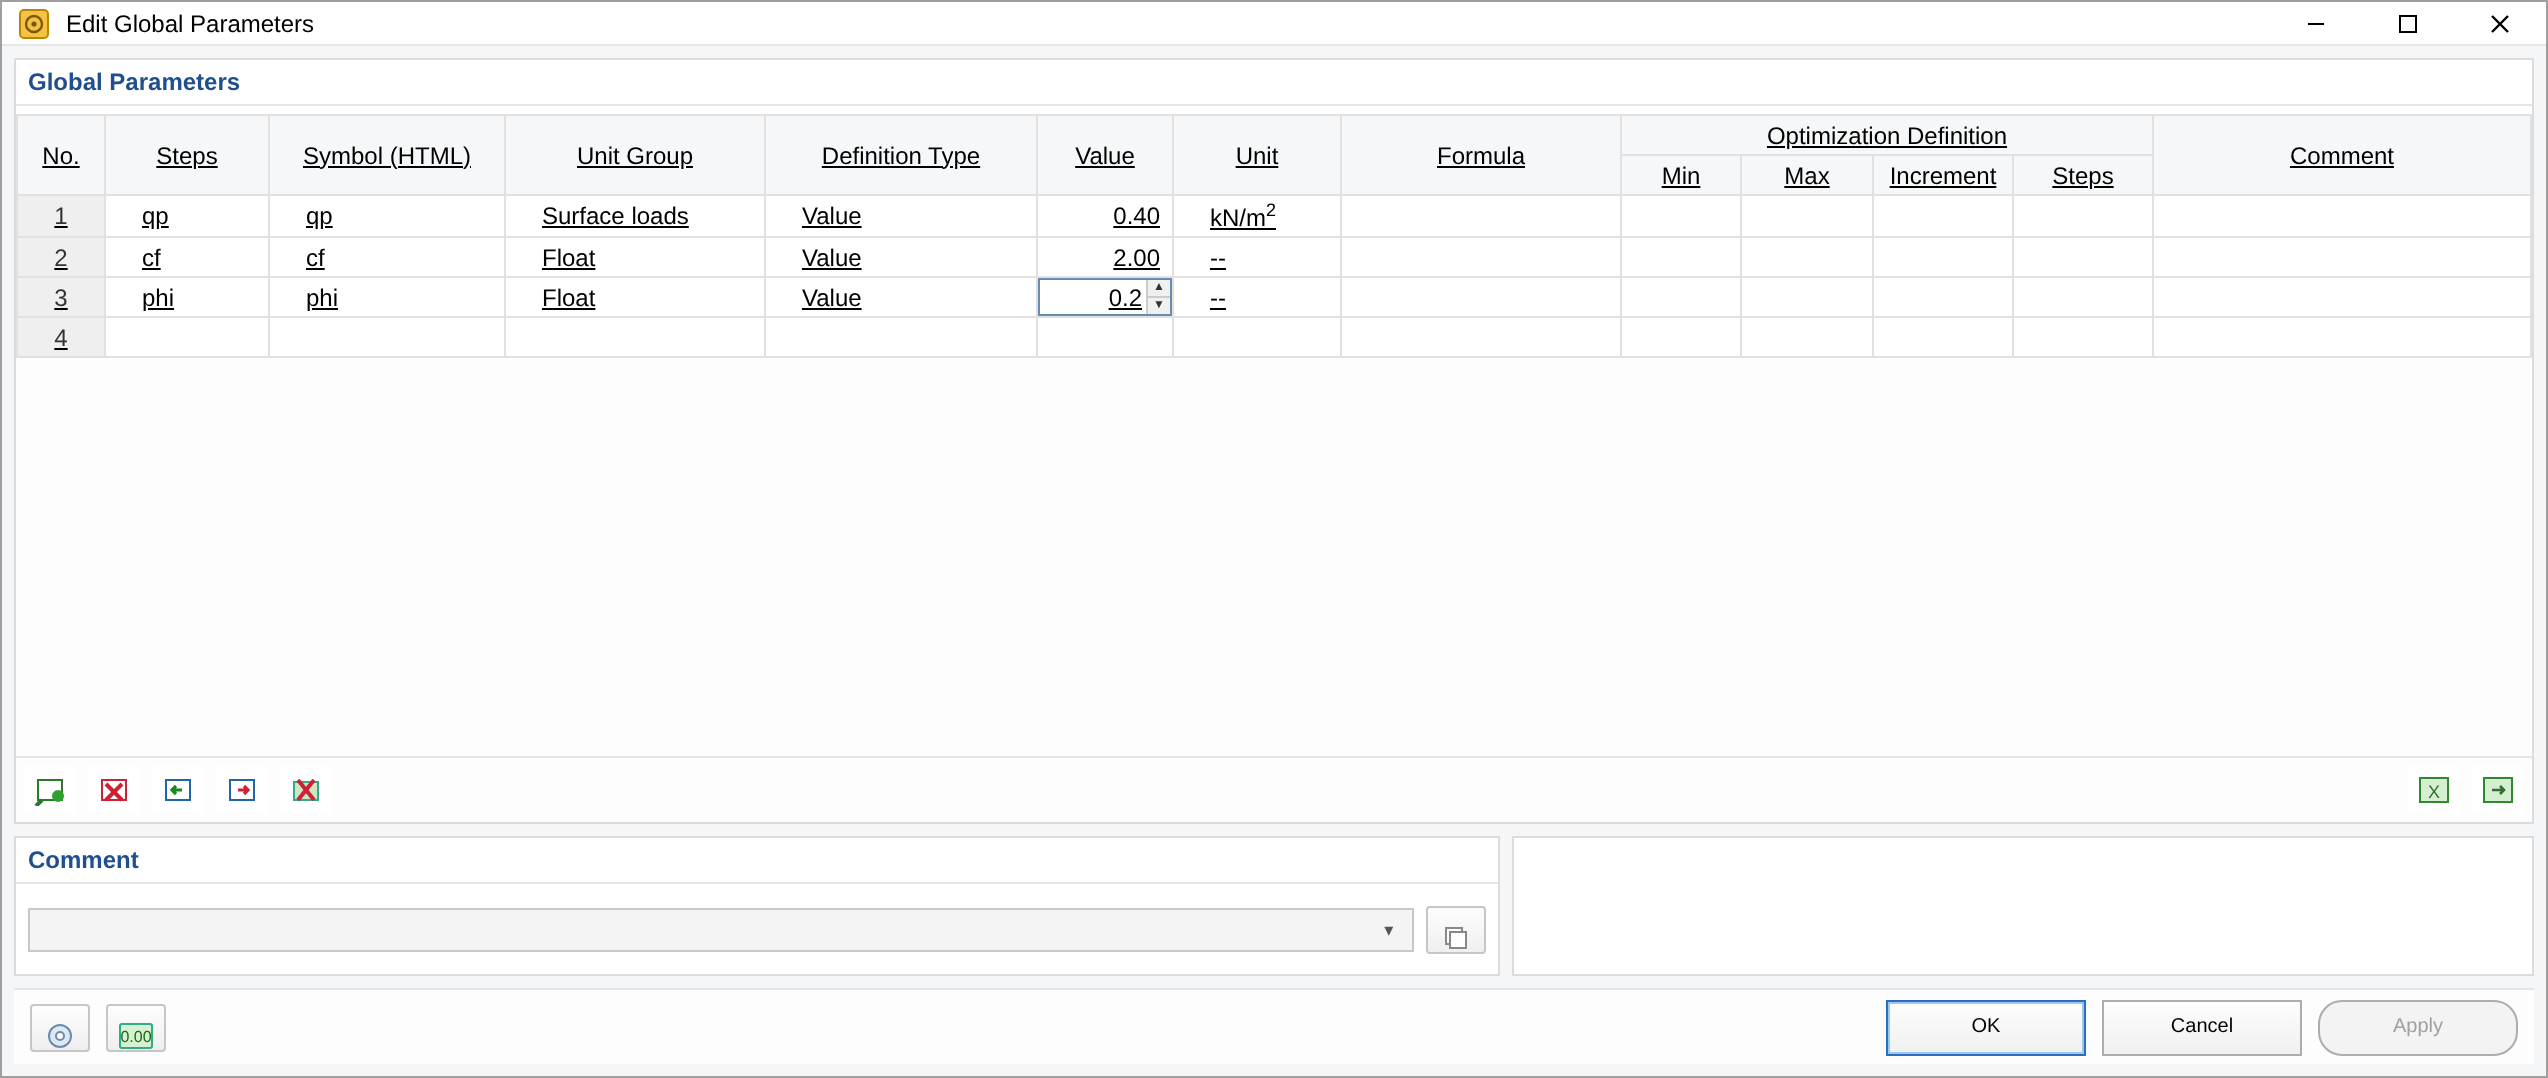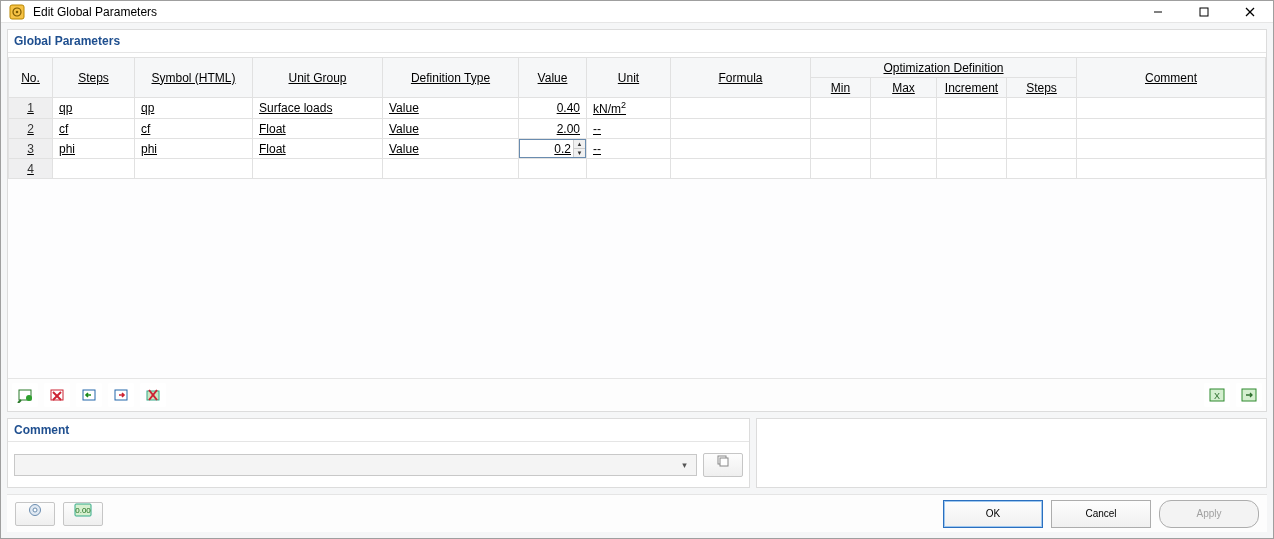--- a/index.html
+++ b/index.html
@@ -106,21 +106,21 @@
   }
   table.grid th.group {
     text-align: center;
   }
   table.grid td.rownum {
     background: #efeff0;
     text-align: center;
     color: #333;
   }
   table.grid td.num { text-align: right; padding-right: 6px; }
-  table.grid td.txt { text-align: left; padding-left: 6px; }
+  table.grid td.txt { text-align: left; padding-left: 18px; }
   .unit sup { font-size: 9px; }
 
   
   .spinner-cell {
     display: flex;
     align-items: center;
     height: 100%;
     border: 1px solid #6a8caf;
     background: #fff;
     position: relative;
@@ -246,25 +246,25 @@
   .btn.primary {
     border: 1px solid #2a6fbf;
     box-shadow: inset 0 0 0 1px #9ec7ef;
   }
   .btn.disabled {
     color: #a0a0a0;
     background: #f3f3f3;
     border-radius: 12px;
   }
   .small-btn {
-    width: 40px; height: 24px;
+    width: 30px; height: 24px;
     border: 1px solid #c6c6c6;
     background: linear-gradient(#fdfdfd,#efefef);
     display: flex;
-    align-items: flex-start;
+    align-items: flex-end;
     justify-content: center;
     border-radius: 2px;
   }
 
   
   col.c-no   { width: 44px; }
   col.c-name { width: 82px; }
   col.c-sym  { width: 118px; }
   col.c-ug   { width: 130px; }
   col.c-dt   { width: 136px; }

